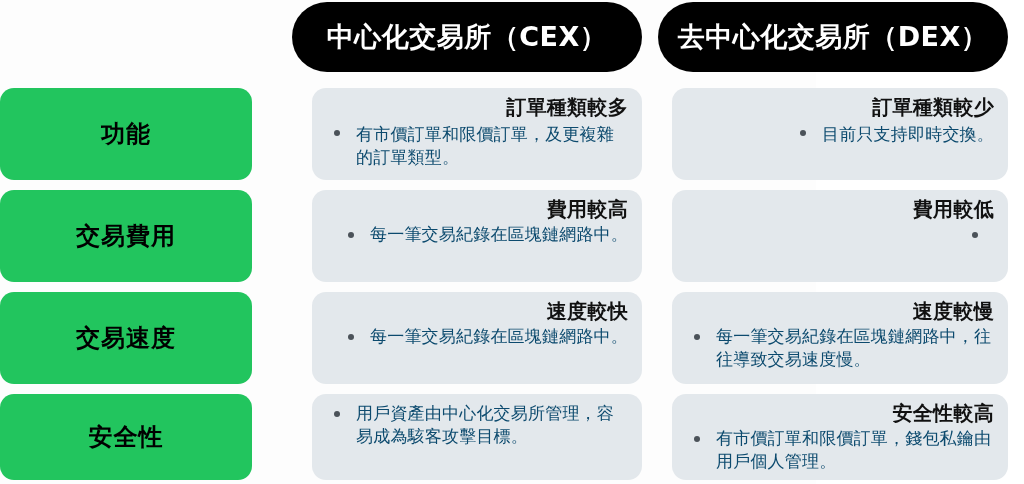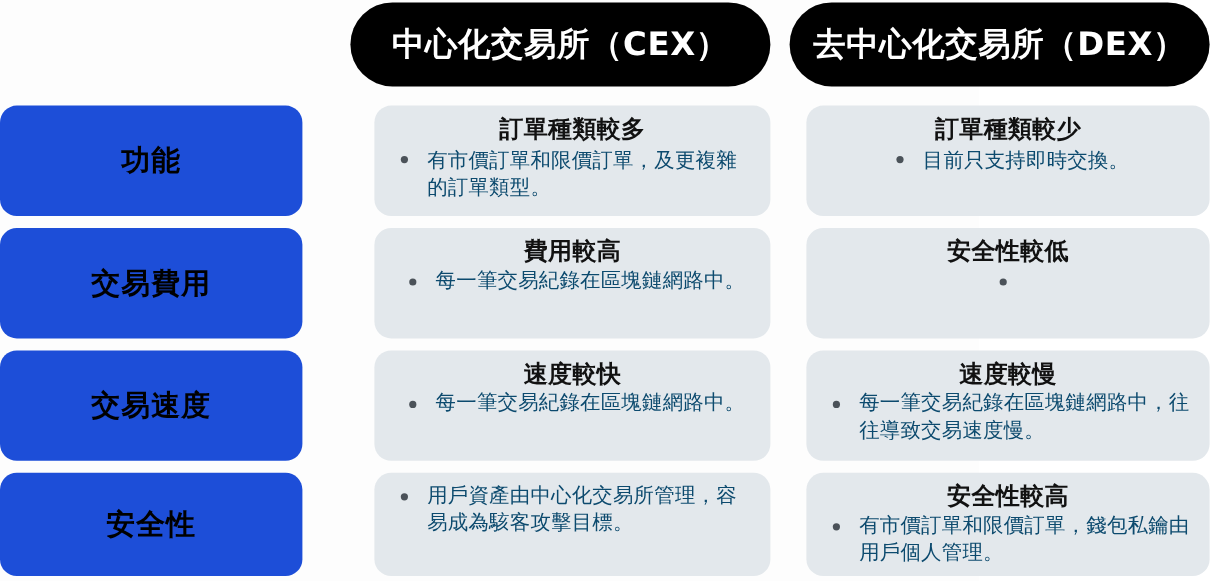--- a/index.html
+++ b/index.html
@@ -57,21 +57,21 @@
   .row-2 { top: 190px; height: 92px; }
   .row-3 { top: 292px; height: 92px; }
   .row-4 { top: 394px; height: 86px; }
 
   .label-chip {
     position: absolute;
     left: 0;
     top: 0;
     width: 252px;
     height: 100%;
-    background: #1d4ed8;
+    background: #22c55e;
     border-radius: 14px;
     display: flex;
     align-items: center;
     justify-content: center;
     color: #000000;
     font-size: 24px;
     font-weight: bold;
     letter-spacing: 1px;
     box-sizing: border-box;
   }
@@ -79,21 +79,21 @@
   .cell {
     position: absolute;
     top: 0;
     height: 100%;
     background: #e3e8ec;
     border-radius: 14px;
     box-sizing: border-box;
     padding: 7px 14px 6px 14px;
     display: flex;
     flex-direction: column;
-    align-items: center;
+    align-items: flex-end;
   }
   .cell-cex { left: 312px; width: 330px; }
   .cell-dex { left: 672px; width: 336px; }
 
   .cell-title {
     text-align: center;
     font-size: 20px;
     font-weight: bold;
     color: #111111;
     line-height: 1.25;
@@ -173,21 +173,21 @@
     <div class="cell cell-cex">
       <div class="cell-title">費用較高</div>
       <ul class="bullet-list">
         <li class="bullet-item">
           <span class="bullet-dot"></span>
           <span class="bullet-text">每一筆交易紀錄在區塊鏈網路中。</span>
         </li>
       </ul>
     </div>
     <div class="cell cell-dex one-line">
-      <div class="cell-title">安全性較低</div>
+      <div class="cell-title">費用較低</div>
       <ul class="bullet-list">
         <li class="bullet-item">
           <span class="bullet-dot"></span>
         </li>
       </ul>
     </div>
   </div>
 
   <div class="row row-3">
     <div class="label-chip">

